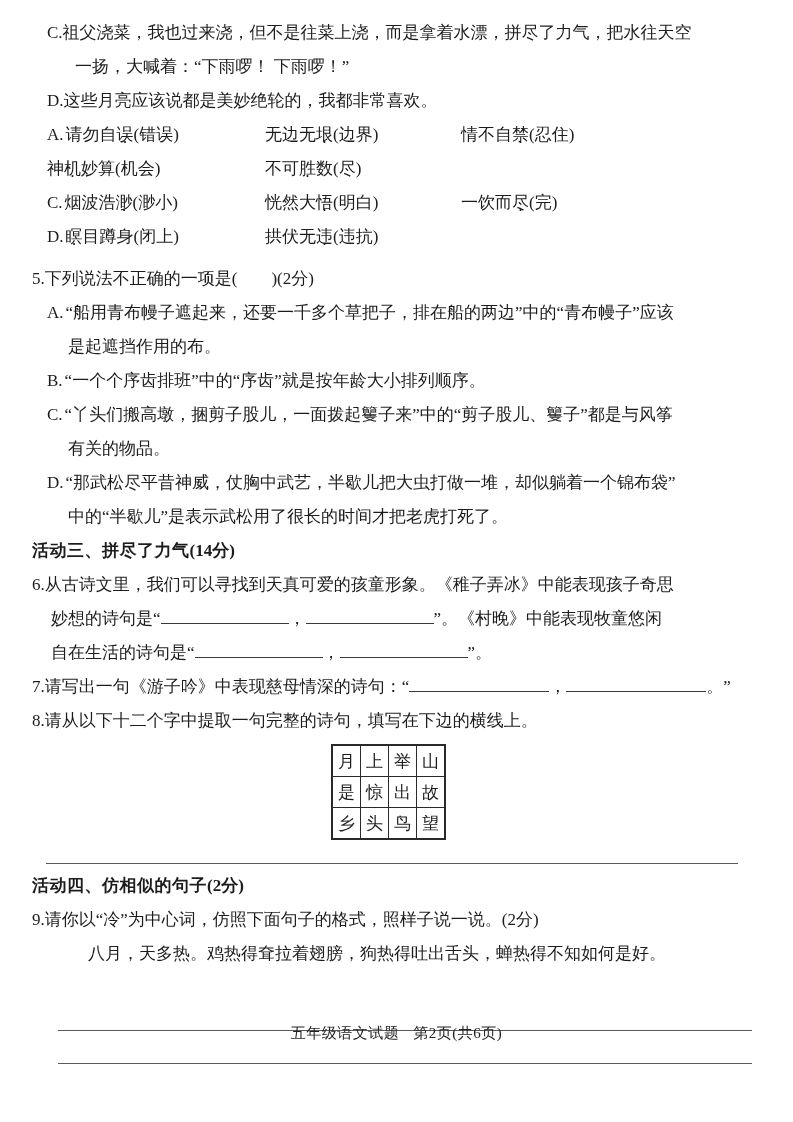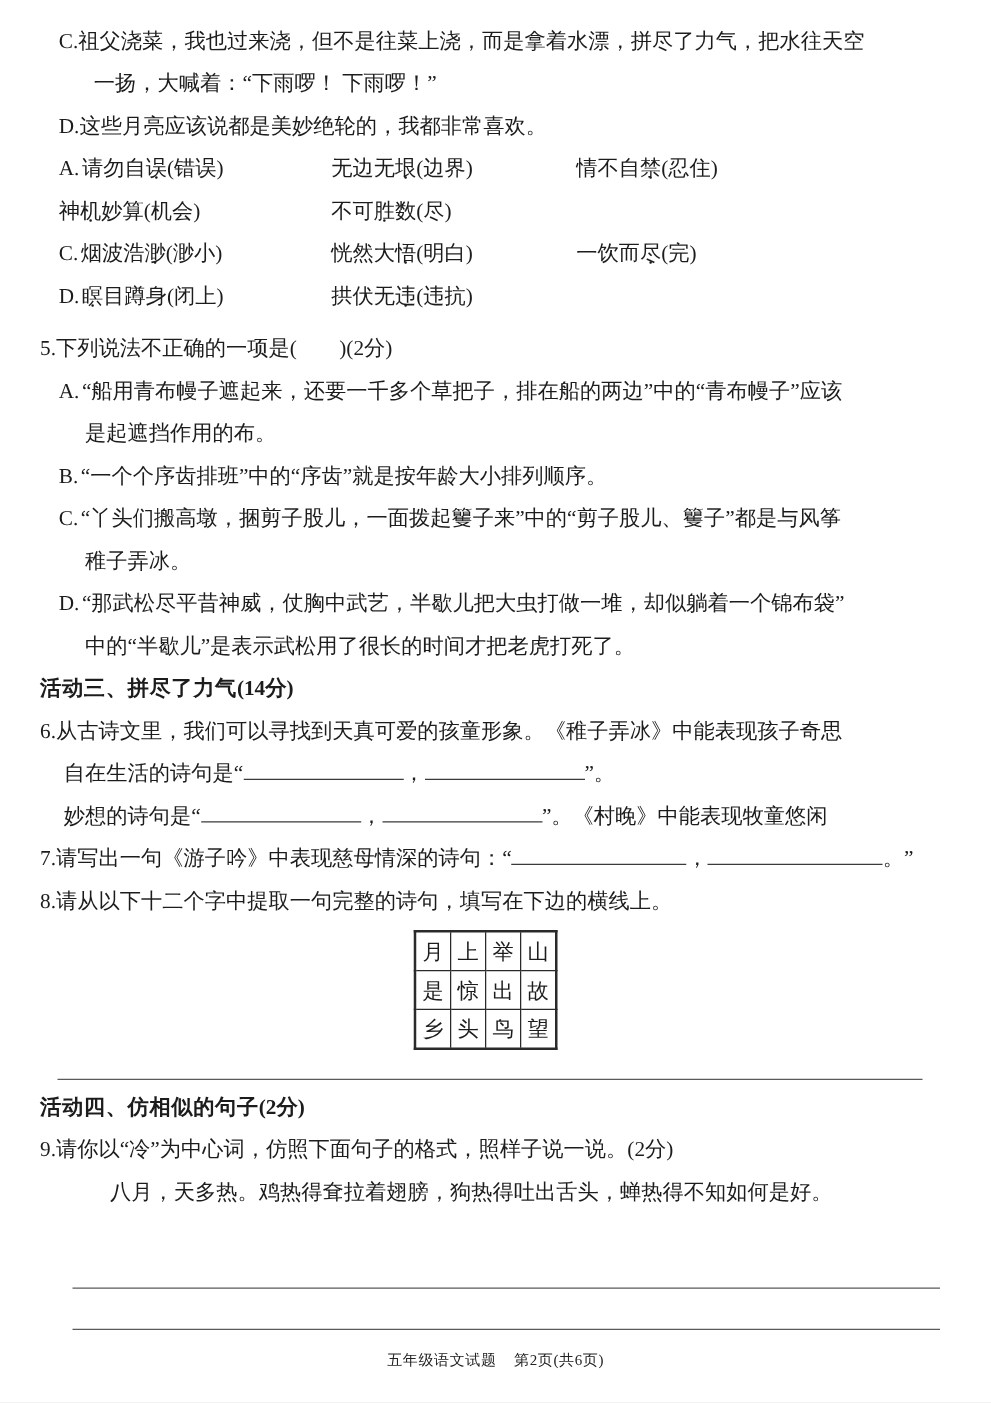--- a/index.html
+++ b/index.html
@@ -58,22 +58,22 @@
     border:1px solid #2a2a2a;
     width:27px; height:30px;
     text-align:center; vertical-align:middle;
     font-size:17px; padding:0;
   }
   
   .ansline { border:none; border-top:1px solid #5a5a5a; height:0; margin:0; }
   .ansline-q8 { margin-top:23px; margin-left:14px; width:692px; }
   .abs { position:absolute; left:58px; width:694px; }
   .footer {
-    position:absolute; left:0; right:0; top:1080px;
-    text-align:center; font-size:12px; color:#222;
+    position:absolute; left:0; right:0; top:1024px;
+    text-align:center; font-size:15px; color:#222;
     letter-spacing:0.5px;
   }
   .sp { display:inline-block; width:14px; }
 </style>
 </head>
 <body>
 
 <div class="page">
 
   <div class="line opt"><span>C.</span><span>祖父浇菜，我也过来浇，但不是往菜上浇，而是拿着水漂，拼尽了力气，把水往天空</span></div>
@@ -100,30 +100,30 @@
         <span class="q4-cell">拱伏无<span class="dt">违</span>(违抗)</span>
       </div>
     </div>
 
   <div class="qline" style="margin-top:8px;">5.下列说法不正确的一项是(　　)(2分)</div>
   <div id="q5-options">
       <div class="line q5-first"><span class="q5-letter">A.</span>“船用青布幔子遮起来，还要一千多个草把子，排在船的两边”中的“青布幔子”应该</div>
       <div class="line q5-wrap">是起遮挡作用的布。</div>
       <div class="line q5-first"><span class="q5-letter">B.</span>“一个个序齿排班”中的“序齿”就是按年龄大小排列顺序。</div>
       <div class="line q5-first"><span class="q5-letter">C.</span>“丫头们搬高墩，捆剪子股儿，一面拨起籰子来”中的“剪子股儿、籰子”都是与风筝</div>
-      <div class="line q5-wrap">稚子弄冰。</div>
+      <div class="line q5-wrap">有关的物品。</div>
       <div class="line q5-first"><span class="q5-letter">D.</span>“那武松尽平昔神威，仗胸中武艺，半歇儿把大虫打做一堆，却似躺着一个锦布袋”</div>
       <div class="line q5-wrap">中的“半歇儿”是表示武松用了很长的时间才把老虎打死了。</div>
     </div>
 
   <div class="line heading"><span>活动三、拼尽了力气</span><span class="hd-score">(14分)</span></div>
 
   <div class="qline">6.从古诗文里，我们可以寻找到天真可爱的孩童形象。《稚子弄冰》中能表现孩子奇思</div>
+  <div class="qline q-wrap"><span>妙想的诗句是“</span><span class="bl bl-128"></span><span>，</span><span class="bl bl-128"></span><span>”。《村晚》中能表现牧童悠闲</span></div>
   <div class="qline q-wrap"><span>自在生活的诗句是“</span><span class="bl bl-128"></span><span>，</span><span class="bl bl-128"></span><span>”。</span></div>
-  <div class="qline q-wrap"><span>妙想的诗句是“</span><span class="bl bl-128"></span><span>，</span><span class="bl bl-128"></span><span>”。《村晚》中能表现牧童悠闲</span></div>
 
   <div class="qline"><span>7.请写出一句《游子吟》中表现慈母情深的诗句：“</span><span class="bl bl-140"></span><span>，</span><span class="bl bl-140"></span><span>。”</span></div>
 
   <div class="qline">8.请从以下十二个字中提取一句完整的诗句，填写在下边的横线上。</div>
   <table class="char-table">
     <tbody id="char-table-body">
         <tr>
           <td>月</td>
           <td>上</td>
           <td>举</td>

